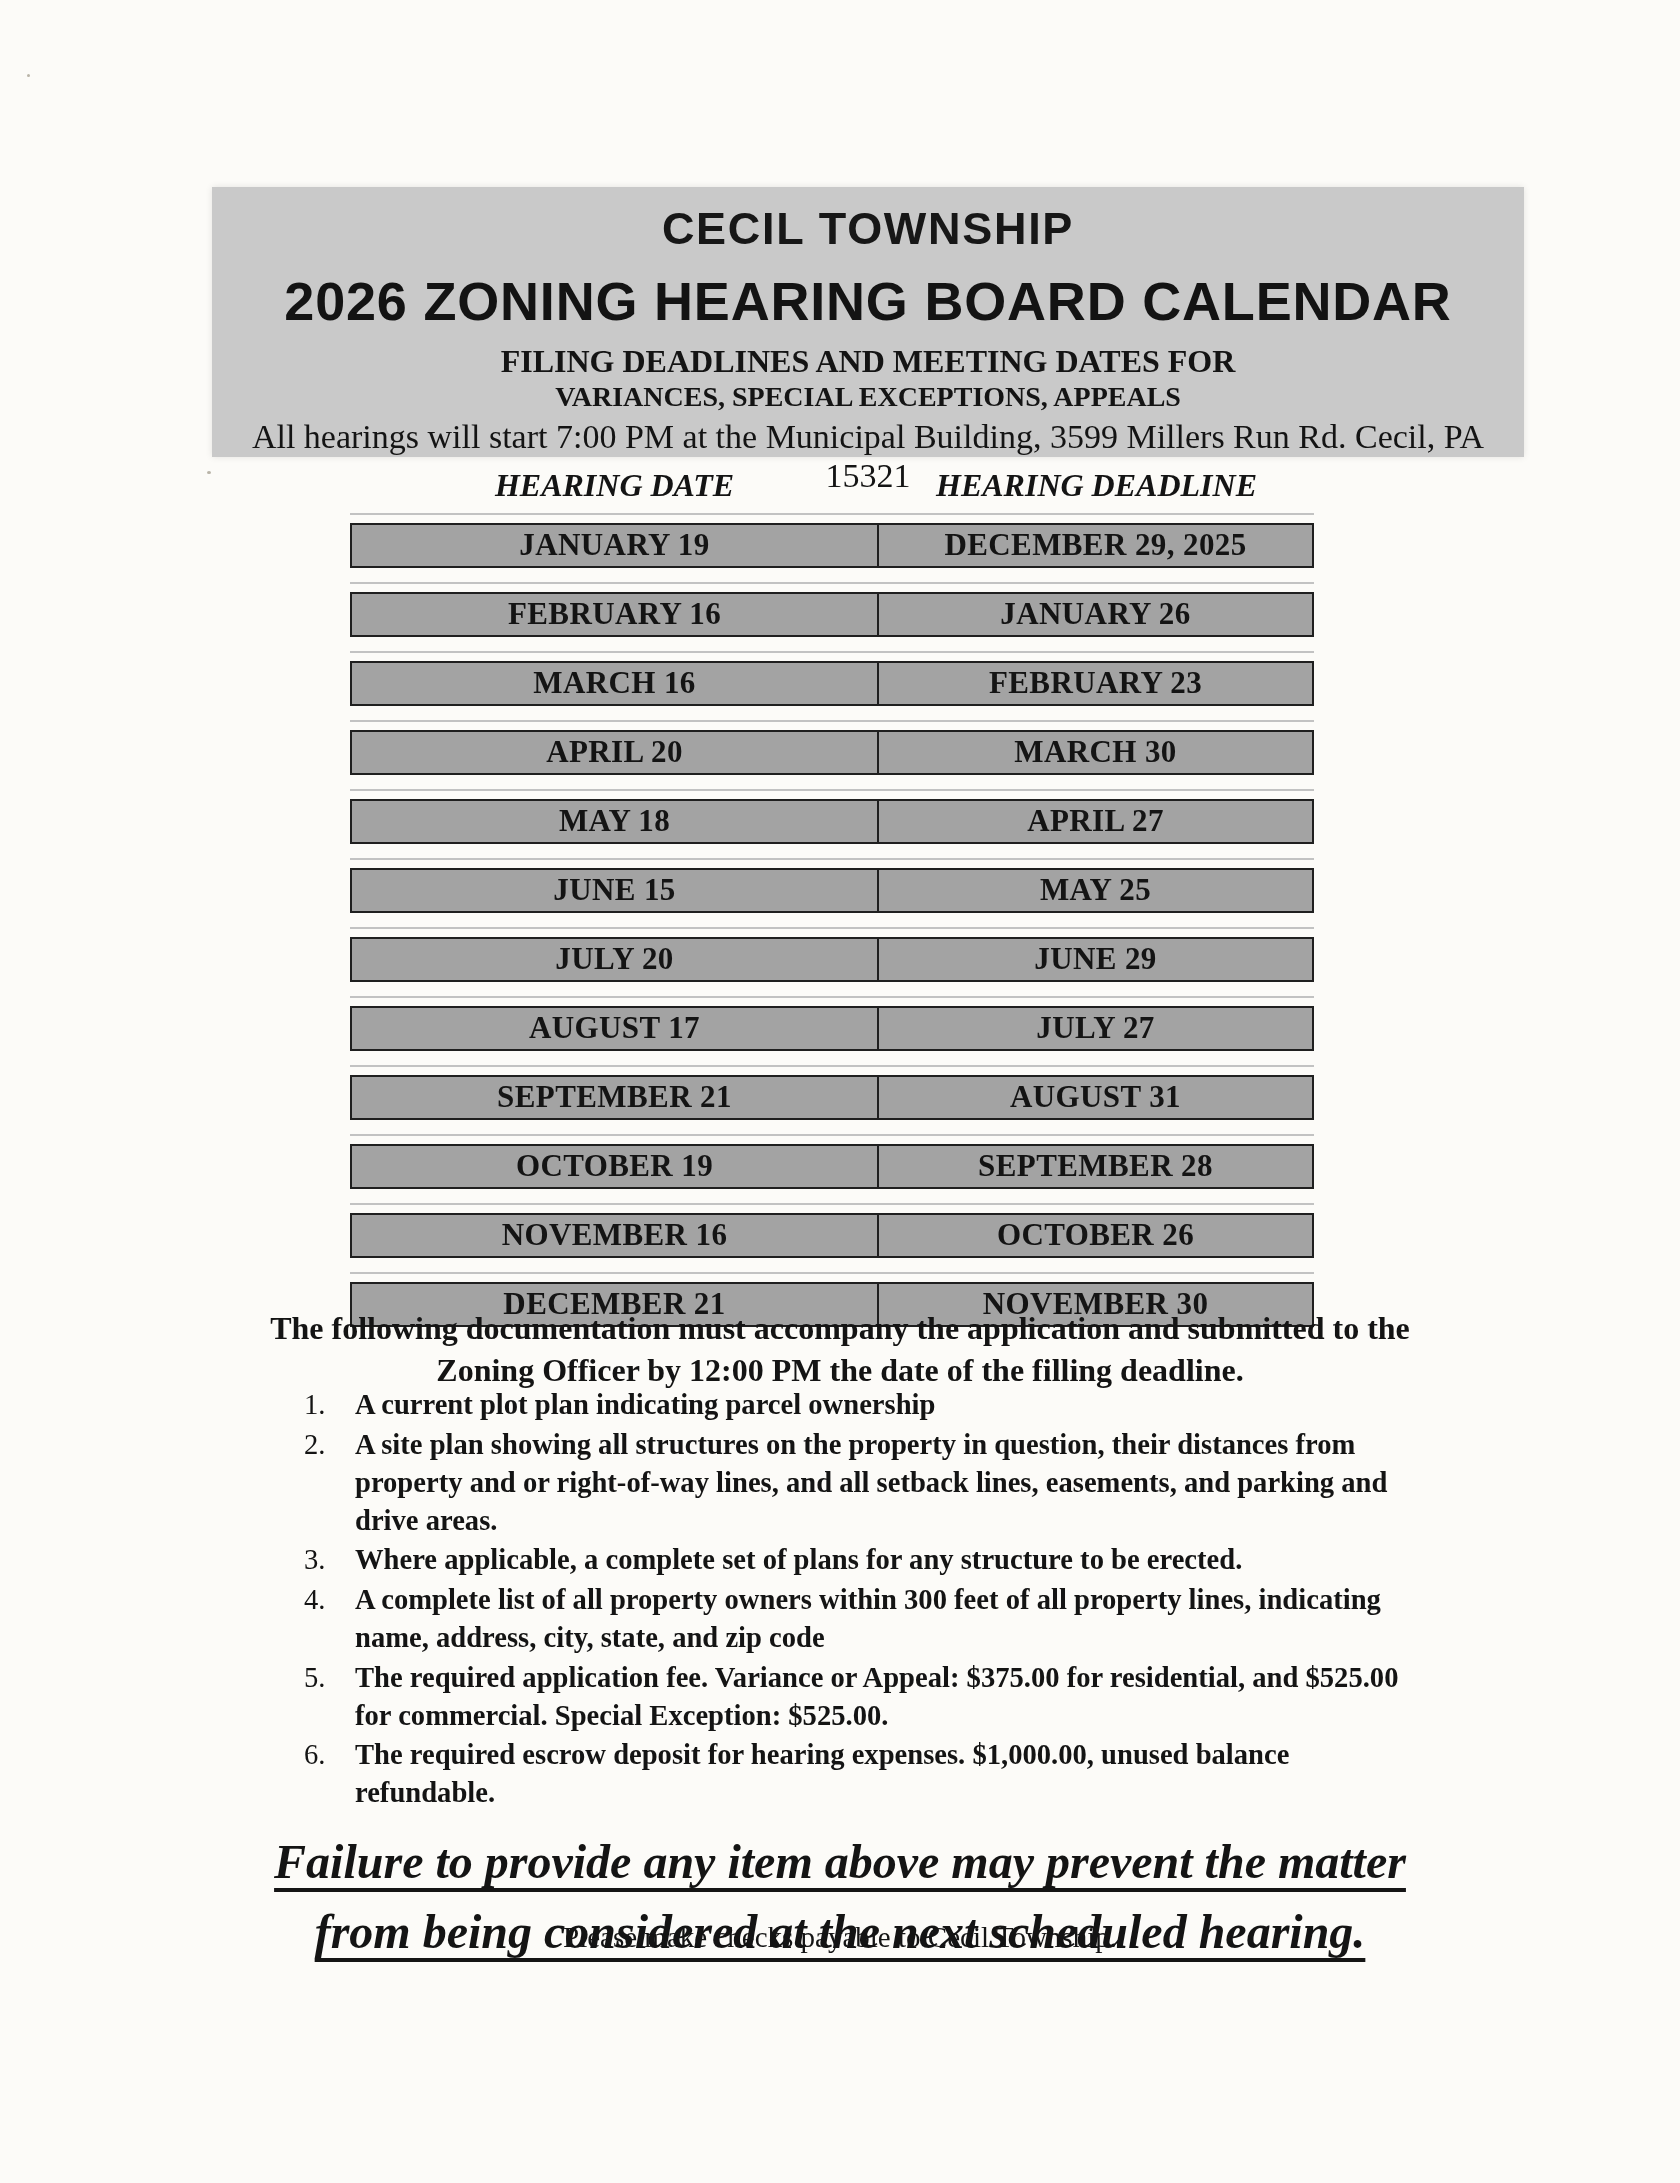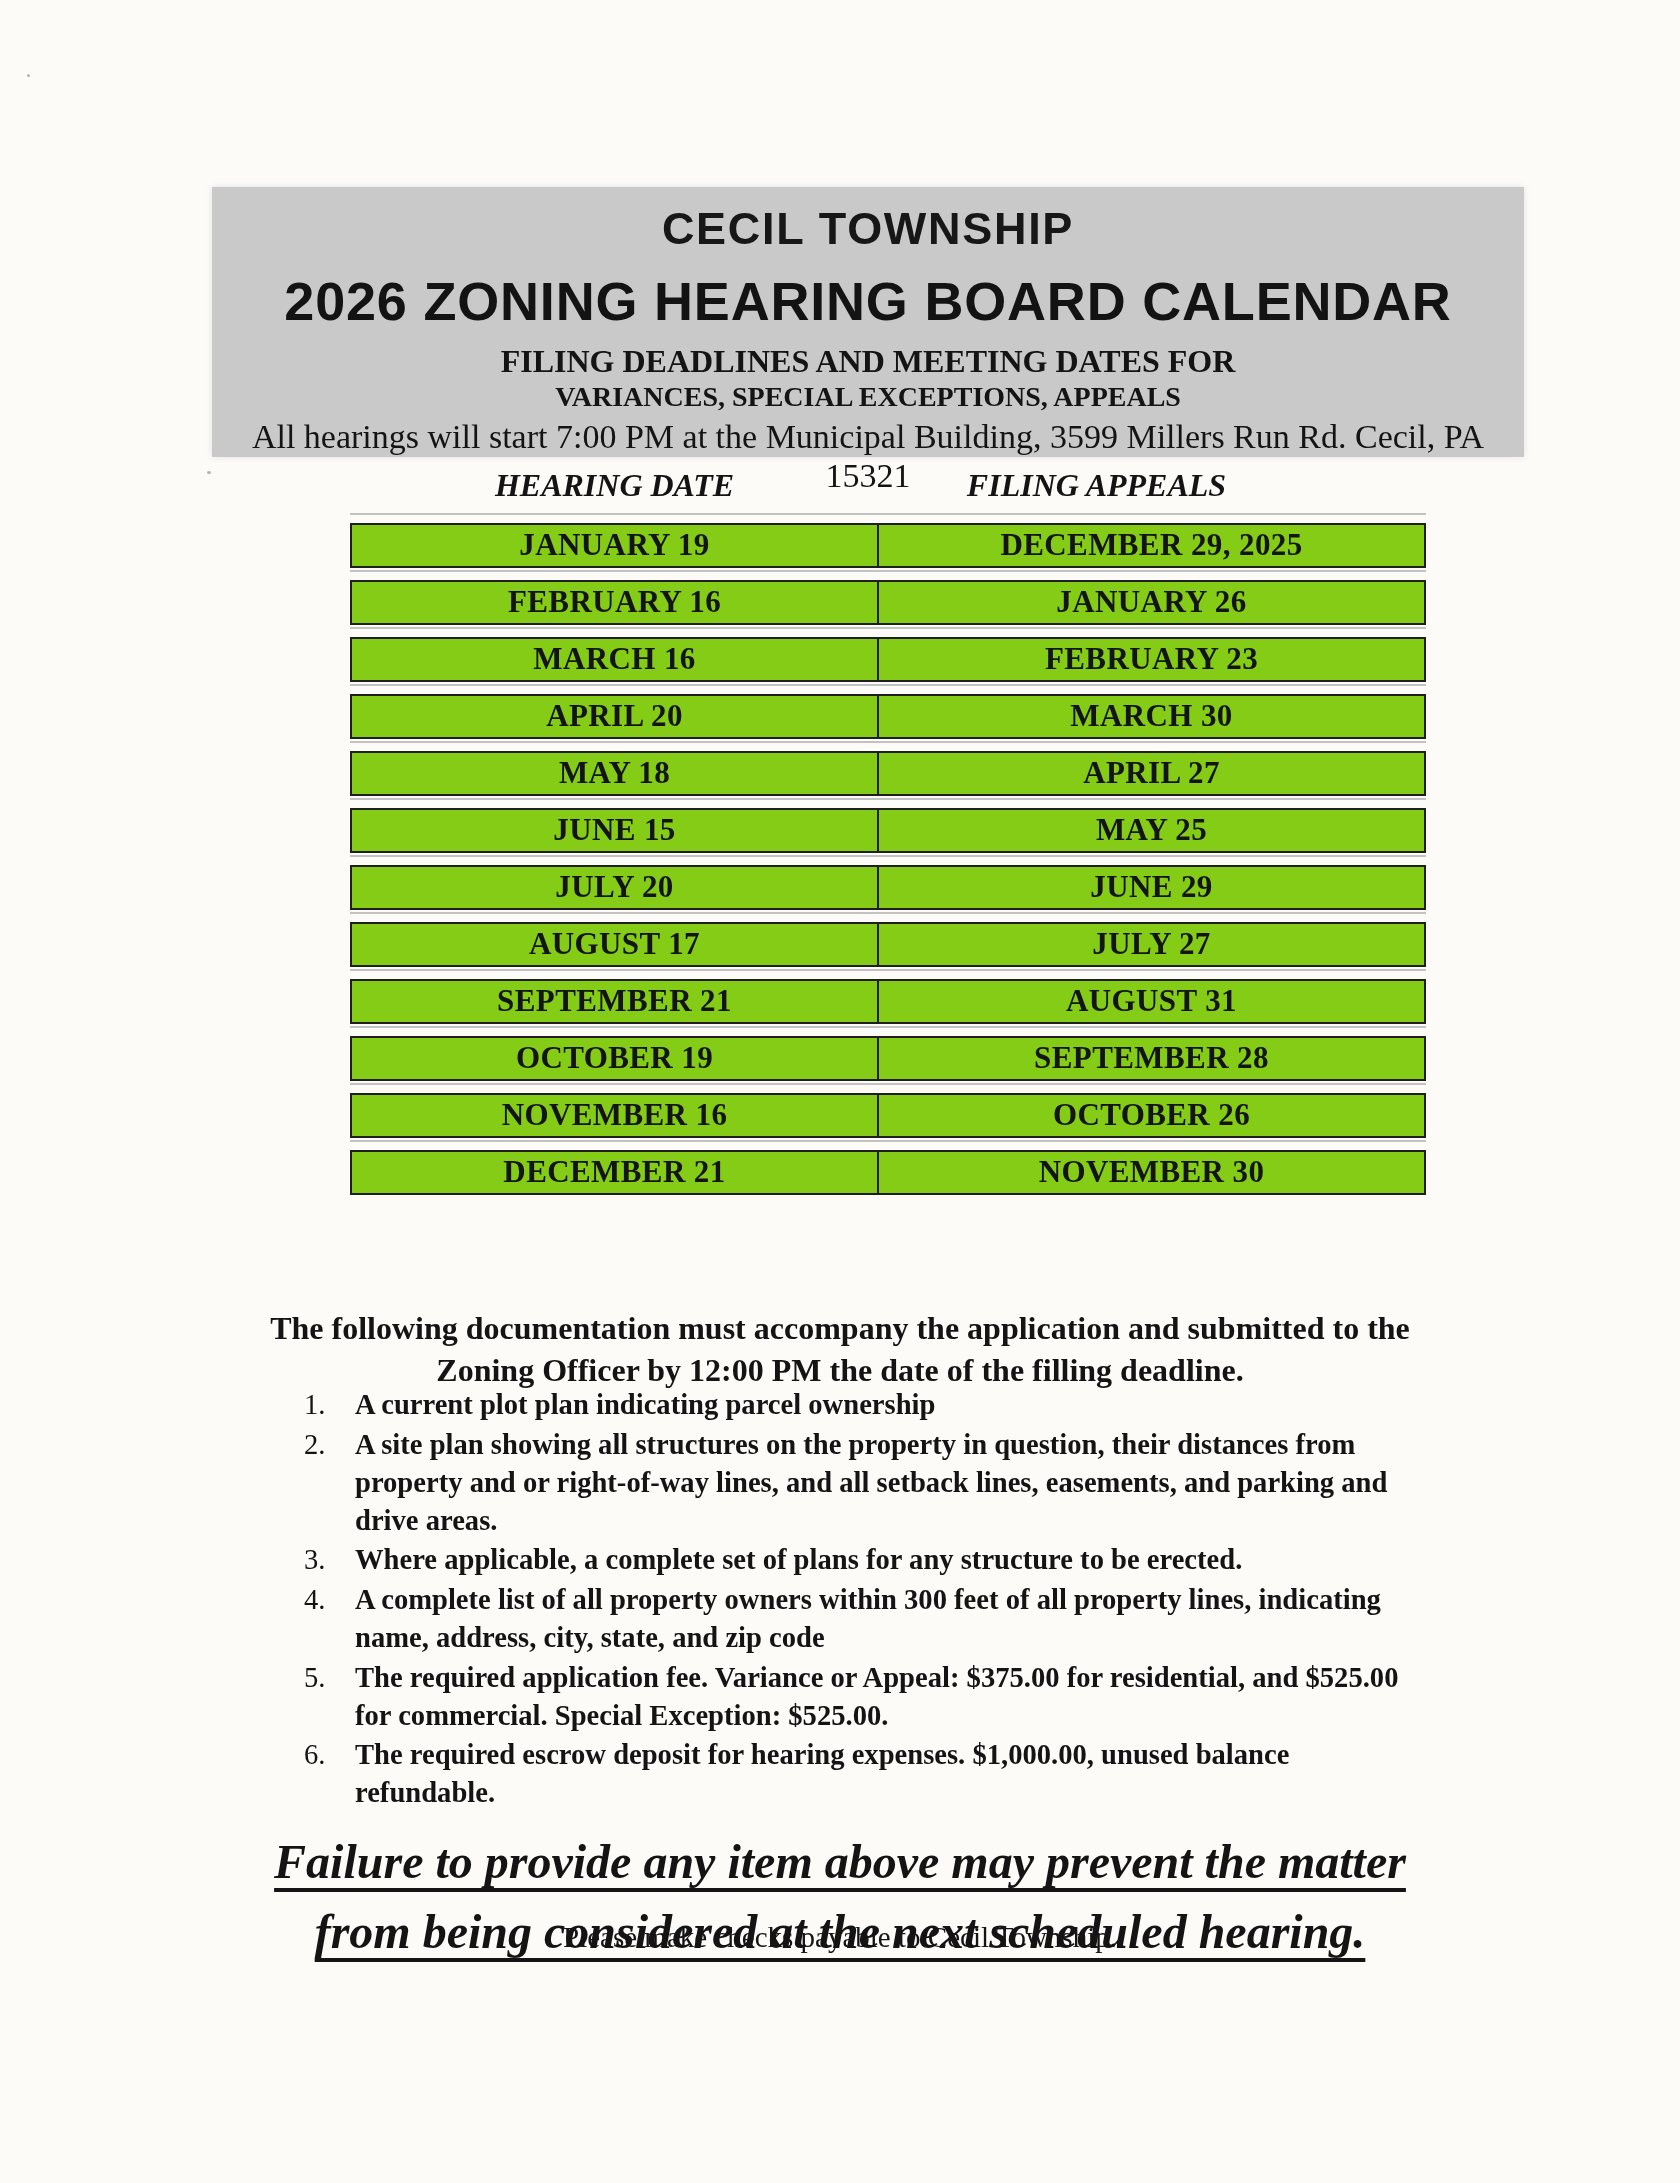--- a/index.html
+++ b/index.html
@@ -23,22 +23,22 @@
   .sub2{margin-top:0;font-weight:700;font-size:28px;line-height:35px;}
   .note{margin-top:3.4px;font-size:34px;line-height:39px;}
   
   .col-head{position:absolute;top:467px;font-style:italic;font-weight:700;font-size:32px;text-align:center;}
   .col-head.h-left{left:350px;width:529px;}
   .col-head.h-right{left:879px;width:435px;}
   
   .table-rows{position:absolute;left:350px;top:523px;width:964px;}
   .zrow{
     position:relative;display:flex;box-sizing:border-box;
-    width:1076px;height:45px;margin-bottom:12px;
-    border:2.5px solid #1f1f1f;background:#84cc16;
+    width:964px;height:45px;margin-bottom:24px;
+    border:2.5px solid #1f1f1f;background:#a3a3a3;
   }
   .zrow::before{ 
     content:"";position:absolute;left:-1.7px;right:-1.7px;top:-11.8px;height:1.7px;
     background:#c2c2c2;
   }
   .cell{font-weight:700;font-size:31px;line-height:39px;text-align:center;letter-spacing:0.4px;}
   .c-hearing{width:527px;border-right:2.5px solid #1f1f1f;box-sizing:border-box;}
   .c-deadline{flex:1;}
   
   .intro{position:absolute;top:1307px;left:0;width:100%;text-align:center;}
@@ -72,21 +72,21 @@
 
   <div class="header-box">
     <div class="township">CECIL TOWNSHIP</div>
     <div class="main-title">2026 ZONING HEARING BOARD CALENDAR</div>
     <div class="sub1">FILING DEADLINES AND MEETING DATES FOR</div>
     <div class="sub2">VARIANCES, SPECIAL EXCEPTIONS, APPEALS</div>
     <div class="note">All hearings will start 7:00 PM at the Municipal Building, 3599 Millers Run Rd. Cecil, PA 15321</div>
   </div>
 
   <div class="col-head h-left">HEARING DATE</div>
-  <div class="col-head h-right">FILING APPEALS</div>
+  <div class="col-head h-right">HEARING DEADLINE</div>
 
   <div class="table-rows">
   <div class="zrow">
     <div class="cell c-hearing">JANUARY 19</div>
     <div class="cell c-deadline">DECEMBER 29, 2025</div>
   </div>
 
   <div class="zrow">
     <div class="cell c-hearing">FEBRUARY 16</div>
     <div class="cell c-deadline">JANUARY 26</div>

